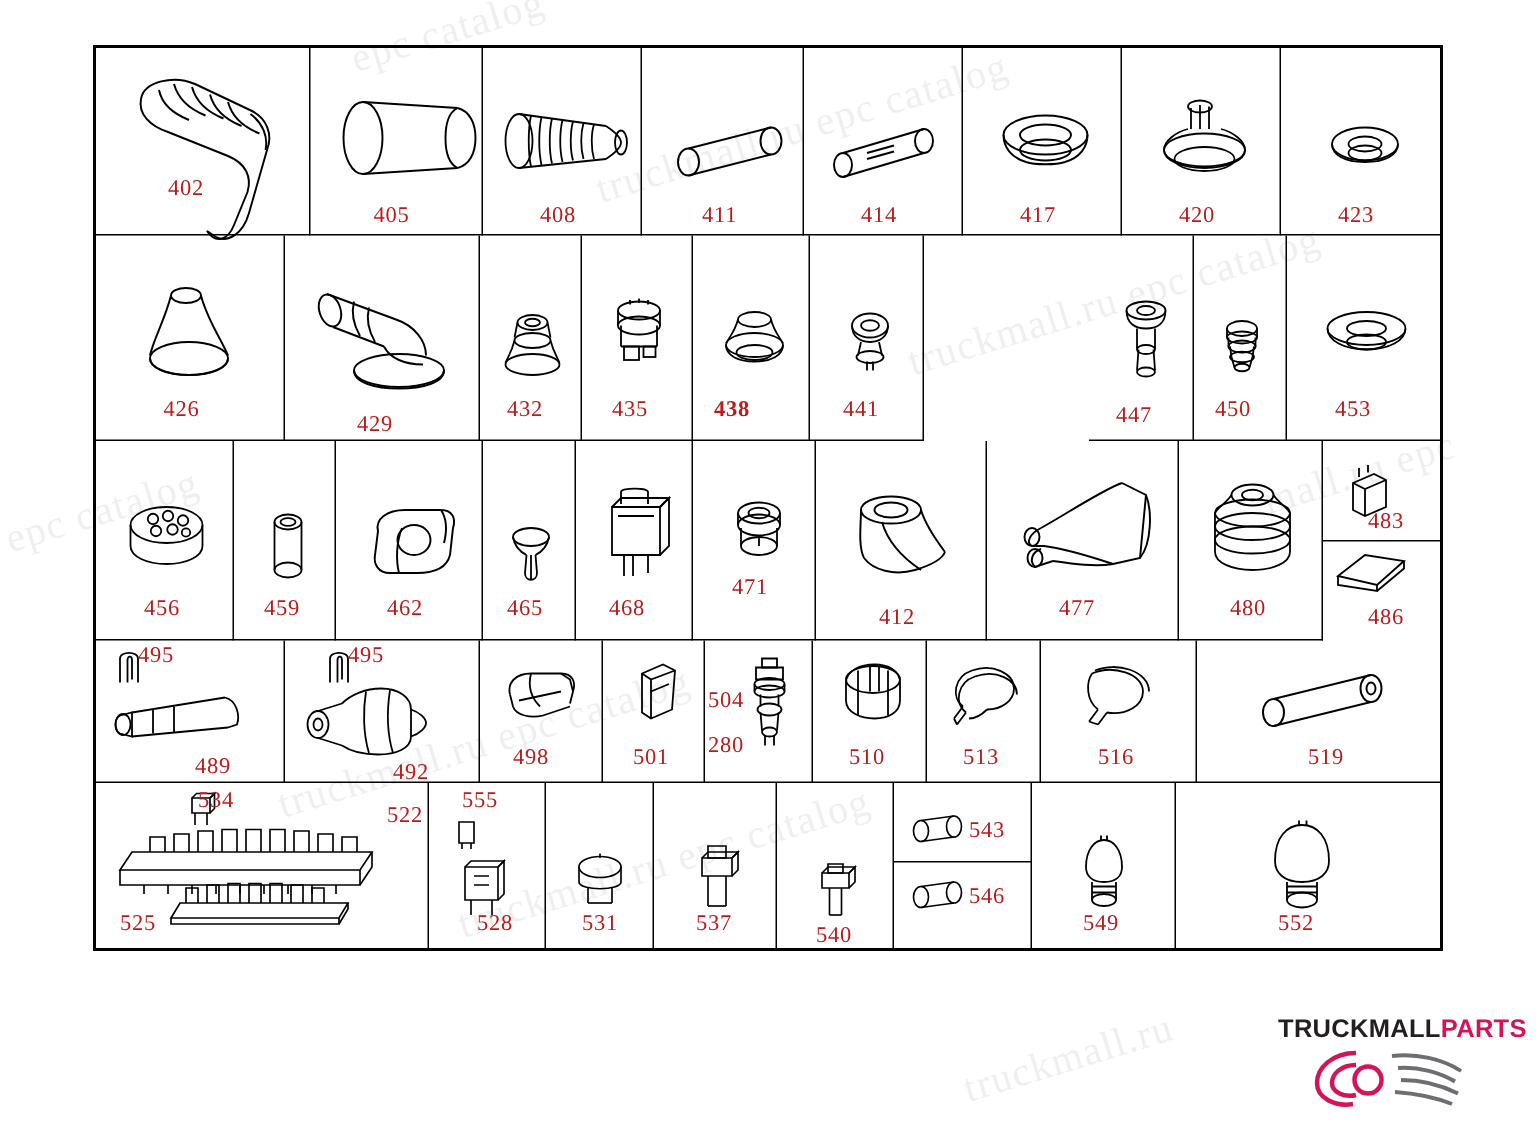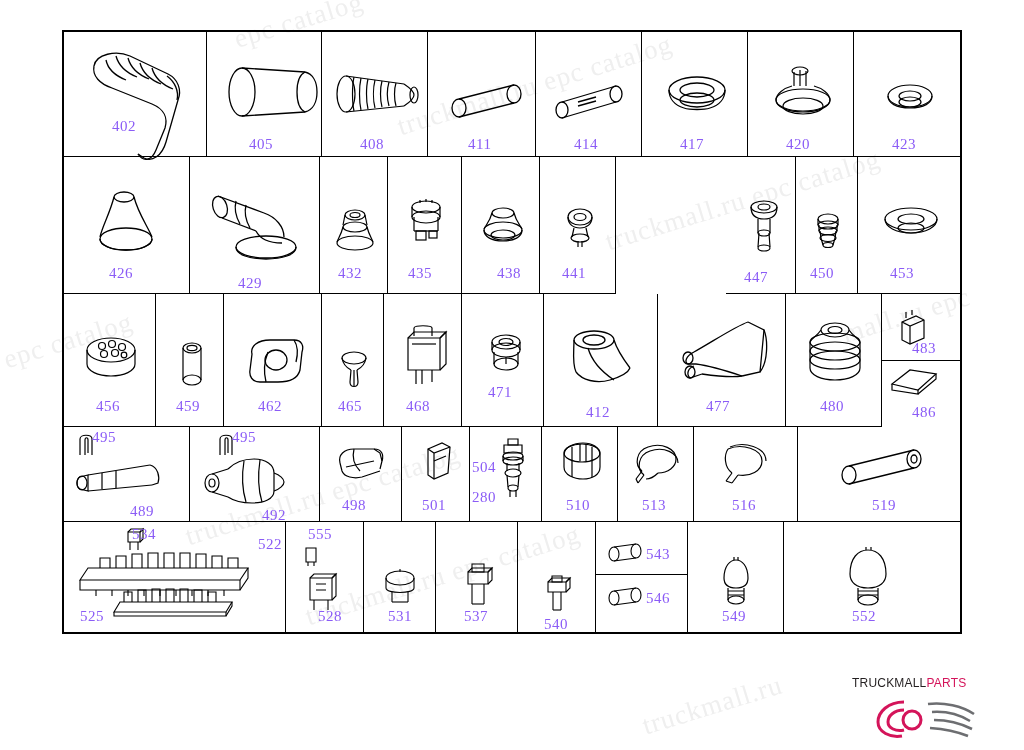--- a/index.html
+++ b/index.html
@@ -52,21 +52,21 @@
     border-bottom: 1.5px solid #000;
     overflow: visible;
   }
   .cell.no-r { border-right: none; }
   .cell.last-row { border-bottom: none; }
 
   .num {
     position: absolute;
     font-family: "Liberation Serif", serif;
     font-size: 15px;
-    color: #8b5cf6;
+    color: #b91c1c;
     letter-spacing: 0.5px;
   }
 
   .art {
     position: absolute;
   }
   .art svg { display: block; overflow: visible; }
 
   
   #logo {
@@ -74,22 +74,22 @@
     left: 852px;
     top: 676px;
     width: 160px;
     height: 62px;
   }
   #logo .logo-text {
     position: absolute;
     left: 0;
     top: 0;
     font-family: "Liberation Sans", sans-serif;
-    font-size: 12px;
-    font-weight: normal;
+    font-size: 17px;
+    font-weight: bold;
     letter-spacing: 0.2px;
     color: #231f20;
   }
   #logo .logo-text .accent { color: #d4145a; }
   #logo .logo-mark {
     position: absolute;
     left: 22px;
     top: 20px;
   }
 </style>
@@ -311,21 +311,21 @@
         <svg width="54" height="52" viewBox="0 0 54 52">
           <g fill="none" stroke="#000" stroke-width="1.2">
             <ellipse cx="27" cy="12" rx="11" ry="5"></ellipse>
             <path d="M16 12 C14 20, 10 24, 8 28 M38 12 C40 20, 44 24, 46 28"></path>
             <ellipse cx="27" cy="29" rx="19" ry="8"></ellipse>
             <path d="M8 29 C8 36, 16 40, 27 40 C38 40, 46 36, 46 29"></path>
             <ellipse cx="27" cy="34" rx="12" ry="5"></ellipse>
           </g>
         </svg>
       </div>
-      <div class="num" style="left:35px; top:108px;">438</div>
+      <div class="num" style="left:14px; top:108px;font-weight:bold;">438</div>
     </div>
 
     <div class="cell" style="left:476px; top:0; width:76px; height:137px;">
       <div class="art" style="left:18px; top:48px;">
         <svg width="44" height="48" viewBox="0 0 44 48">
           <g fill="none" stroke="#000" stroke-width="1.2">
             <ellipse cx="22" cy="12" rx="12" ry="8"></ellipse>
             <ellipse cx="22" cy="12" rx="6" ry="3.5"></ellipse>
             <path d="M10 12 C10 19, 15 23, 22 23 C29 23, 34 19, 34 12"></path>
             <path d="M16 23 L14 32 M28 23 L30 32"></path>

